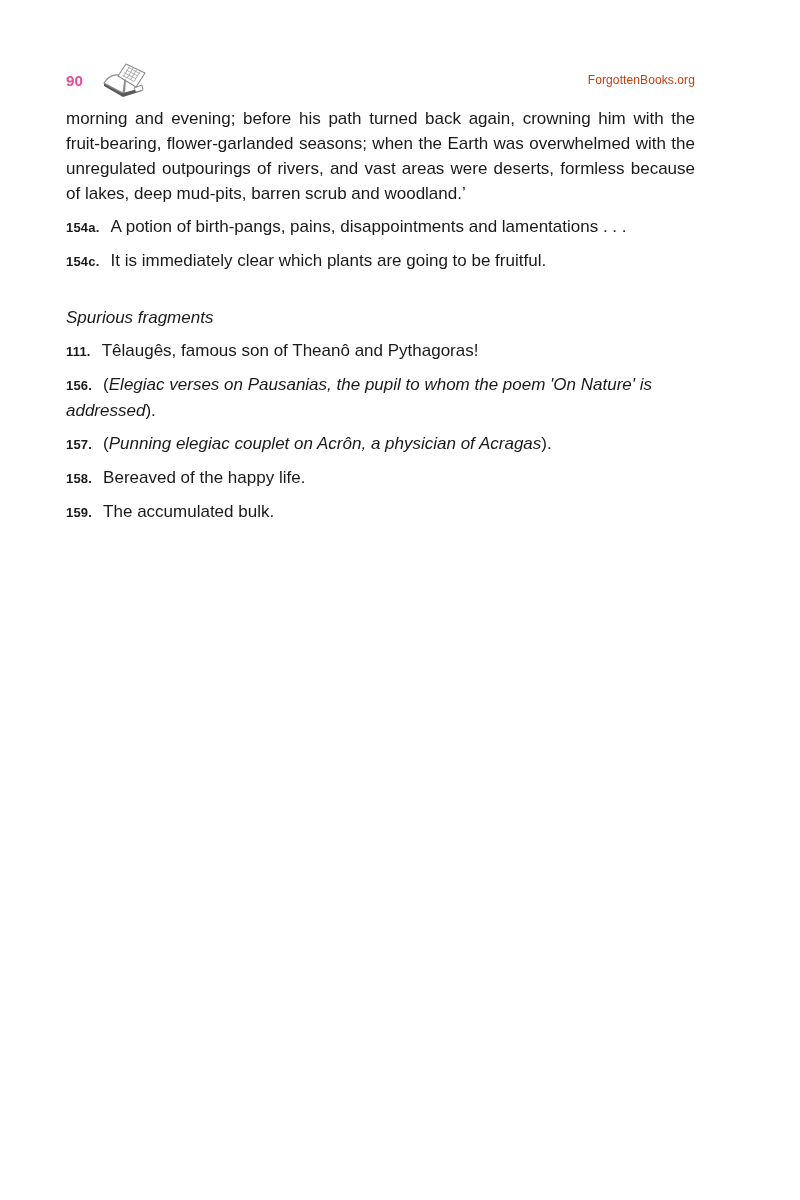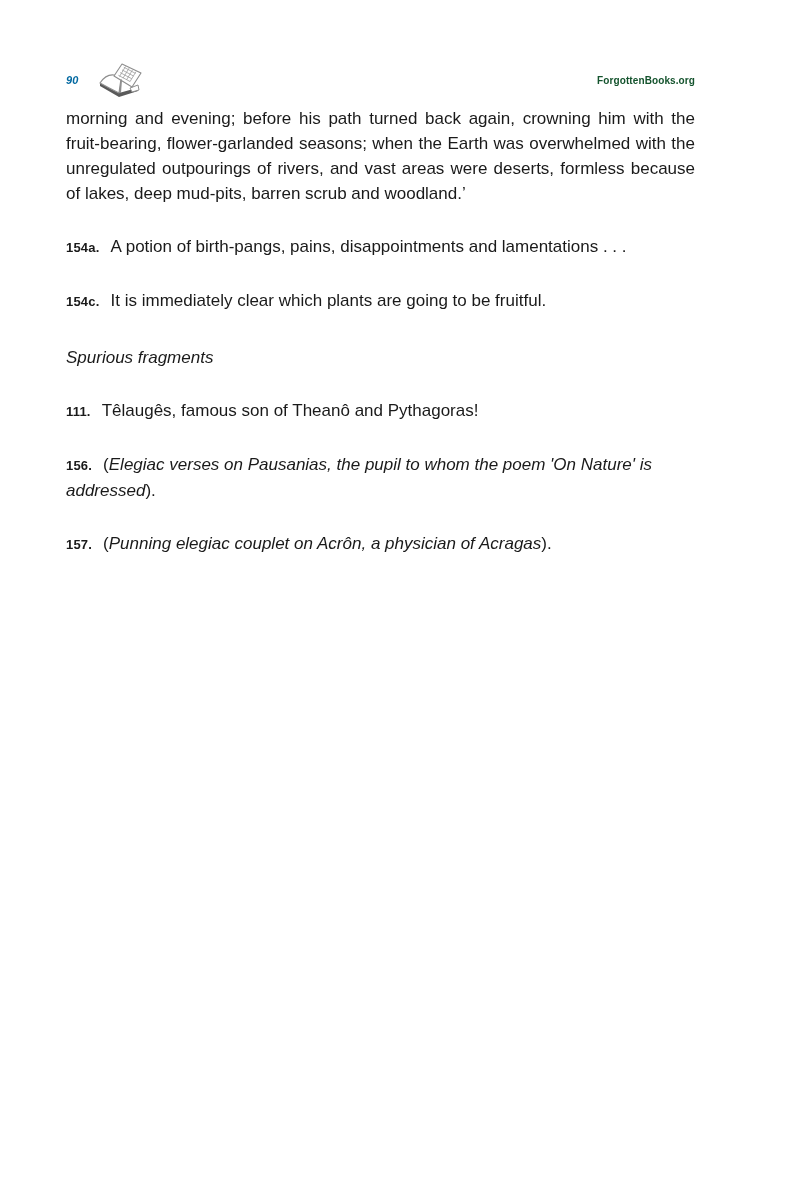--- a/index.html
+++ b/index.html
@@ -20,55 +20,54 @@
   .header {
     position: absolute;
     top: 60px;
     left: 66px;
     width: 629px;
     height: 40px;
     display: flex;
     align-items: center;
   }
   .page-number {
-    font-size: 11px;
+    font-size: 15px;
     font-weight: bold;
-    color: #0369a1;
+    color: #ec4899;
     letter-spacing: 0.2px;
-    font-style: italic;
   }
   .logo-icon {
     margin-left: 18px;
     margin-top: 4px;
     width: 48px;
     height: 42px;
     flex: 0 0 auto;
   }
   .site-name {
     margin-left: auto;
-    font-size: 10px;
-    font-weight: bold;
-    color: #14532d;
+    font-size: 12px;
+    font-weight: normal;
+    color: #c2410c;
     letter-spacing: 0.1px;
   }
   
   .content {
     position: absolute;
     top: 106px;
     left: 66px;
     width: 629px;
     font-size: 17px;
     line-height: 25px;
   }
   .intro-paragraph {
     margin: 0;
     text-align: justify;
   }
   .fragment {
-    margin-top: 28px;
+    margin-top: 8px;
   }
   .fnum {
     font-weight: bold;
     font-size: 13px;
     margin-right: 11px;
     letter-spacing: 0.2px;
   }
   .ftext { }
   .normal { font-style: normal; }
   .italic { font-style: italic; }
@@ -130,18 +129,20 @@
         <div class="fragment"><span class="fnum">154a.</span><span class="ftext"><span class="normal">A potion of birth-pangs, pains, disappointments and lamentations . . .</span></span></div>
         <div class="fragment"><span class="fnum">154c.</span><span class="ftext"><span class="normal">It is immediately clear which plants are going to be fruitful.</span></span></div>
       </div>
 
     <div class="section-heading">Spurious fragments</div>
 
     <div id="fragments-spurious">
         <div class="fragment"><span class="fnum">111.</span><span class="ftext"><span class="normal">Têlaugês, famous son of Theanô and Pythagoras!</span></span></div>
         <div class="fragment"><span class="fnum">156.</span><span class="ftext"><span class="normal">(</span><span class="italic">Elegiac verses on Pausanias, the pupil to whom the poem 'On Nature' is addressed</span><span class="normal">).</span></span></div>
         <div class="fragment"><span class="fnum">157.</span><span class="ftext"><span class="normal">(</span><span class="italic">Punning elegiac couplet on Acrôn, a physician of Acragas</span><span class="normal">).</span></span></div>
+        <div class="fragment"><span class="fnum">158.</span><span class="ftext"><span class="normal">Bereaved of the happy life.</span></span></div>
+        <div class="fragment"><span class="fnum">159.</span><span class="ftext"><span class="normal">The accumulated bulk.</span></span></div>
       </div>
   </div>
 
   <div class="watermark">Copyrighted material</div>
 
 </div>
 
 </body></html>

